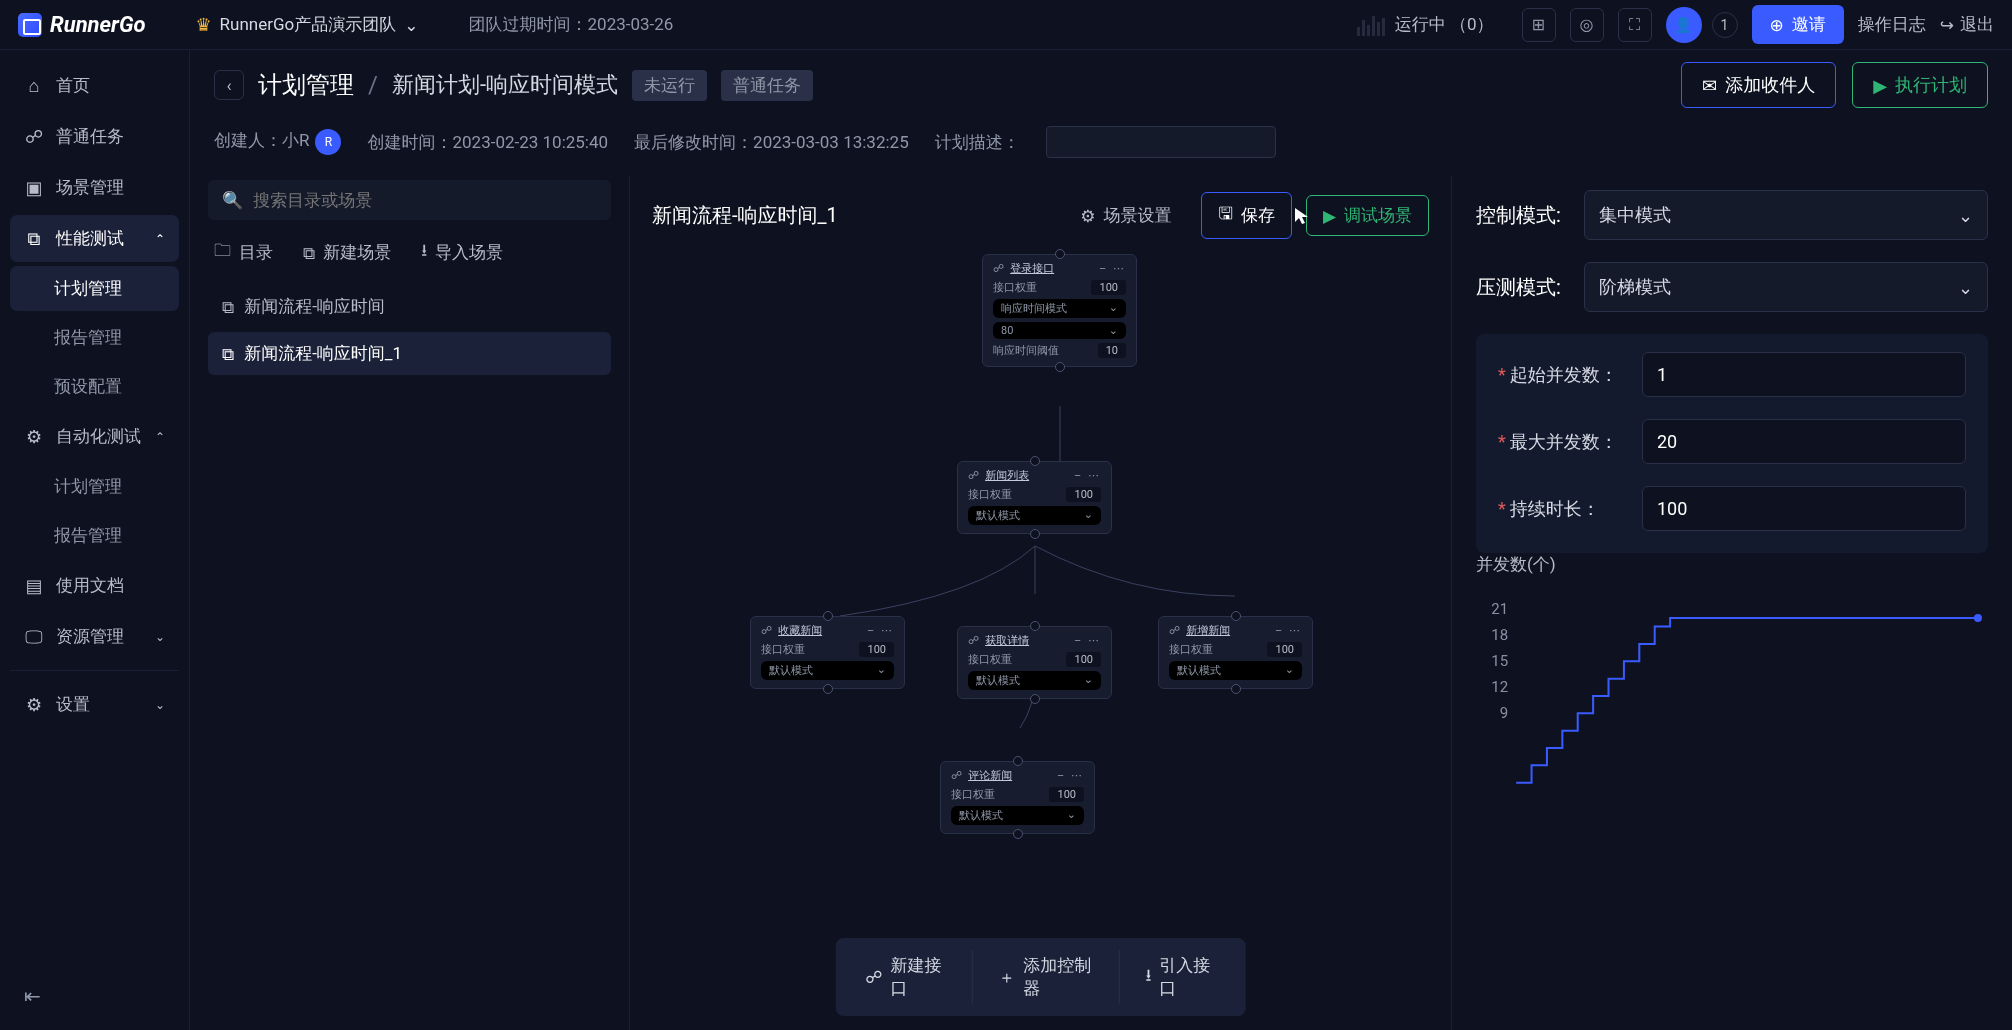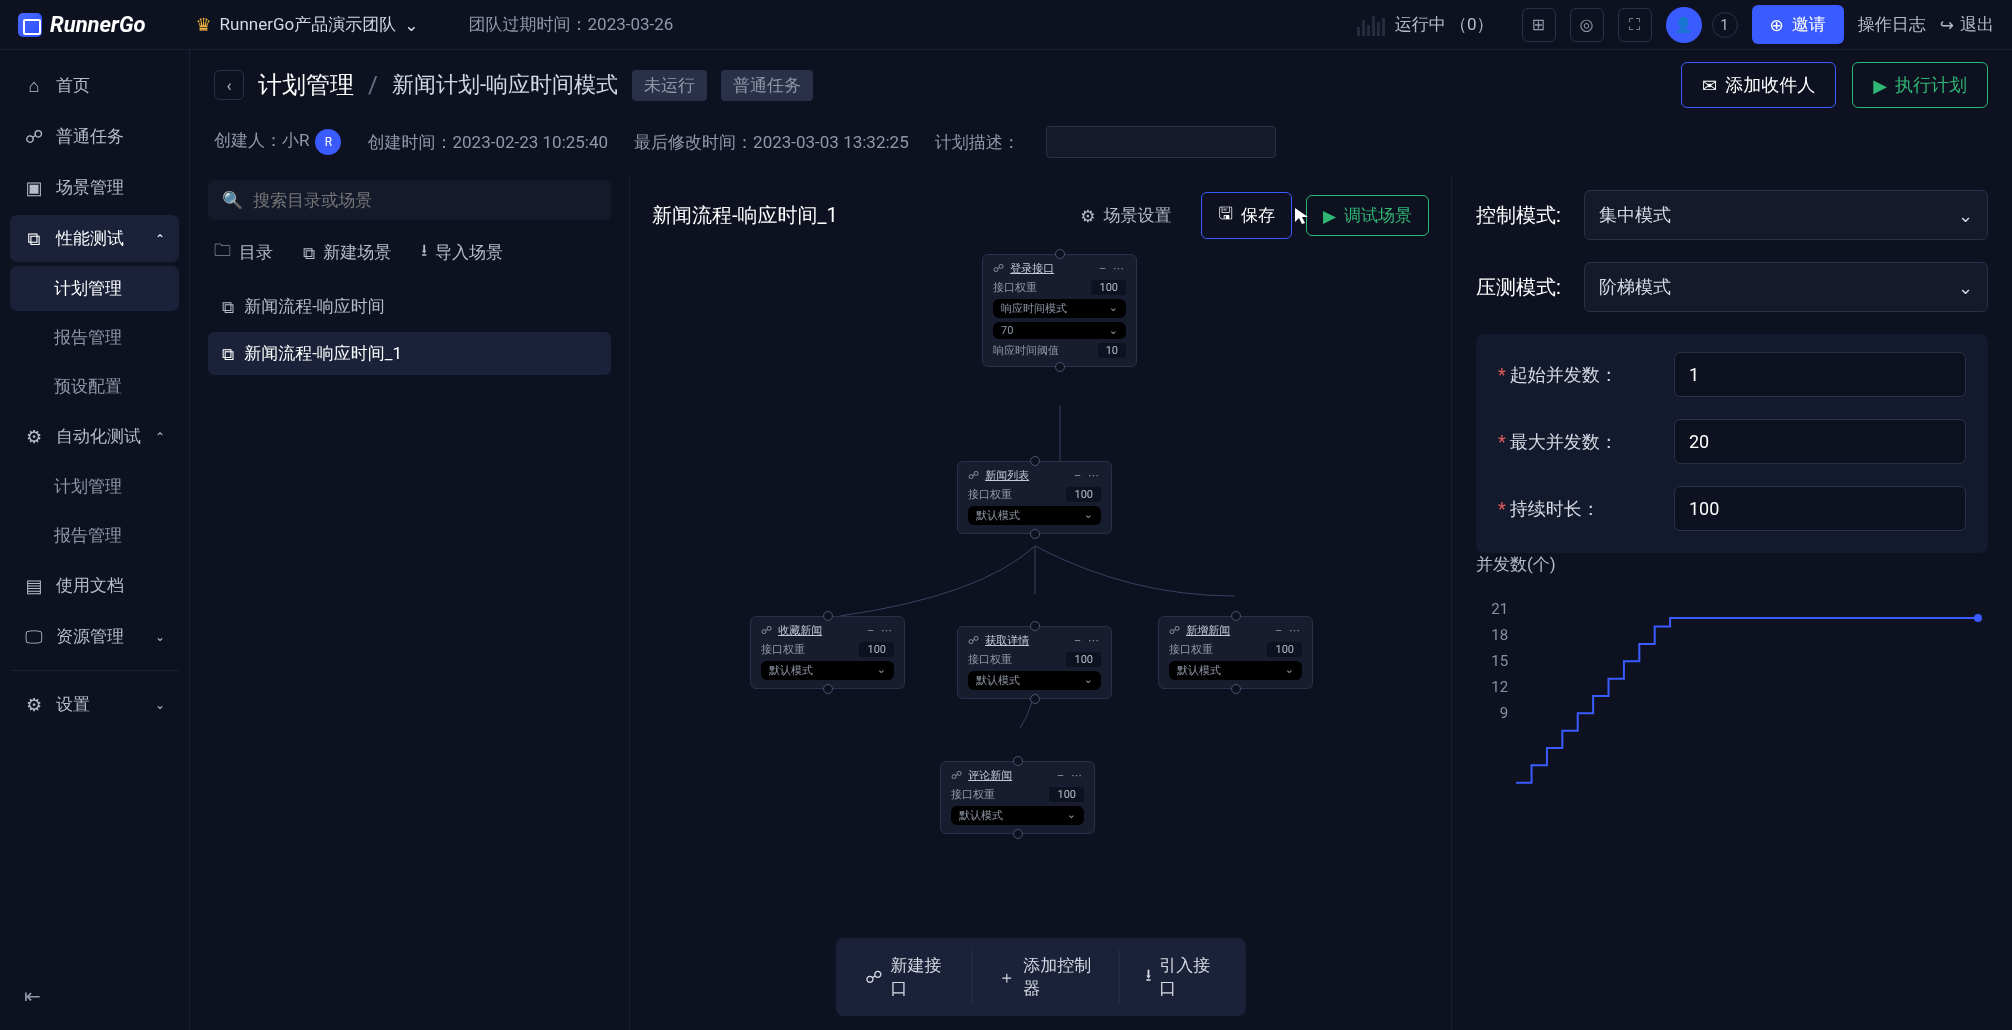--- a/index.html
+++ b/index.html
@@ -93,21 +93,21 @@
 .bottombar { position:absolute; bottom:14px; left:50%; transform:translateX(-50%); display:flex; background:#1a2138; border-radius:8px; padding:4px; }
 .bb-item { padding:12px 26px; display:flex; align-items:center; gap:8px; color:#d5d9e3; cursor:pointer; }
 .bb-sep { width:1px; background:#2a3048; margin:8px 0; }
 
 
 .rpanel { width:560px; padding:14px 24px; overflow:auto; }
 .fld-row { display:flex; align-items:center; gap:14px; margin-bottom:22px; }
 .fld-label { width:94px; font-size:20px; color:#fff; }
 .fld-select { flex:1; background:#151a2b; border:1px solid #2a3048; border-radius:6px; padding:12px 14px; display:flex; justify-content:space-between; align-items:center; color:#d5d9e3; font-size:18px; cursor:pointer; }
 .param-box { background:#141a2d; border-radius:8px; padding:18px 22px; margin-top:6px; }
-.p-row { display:flex; align-items:center; margin-bottom:22px; gap:36px; }
+.p-row { display:flex; align-items:center; margin-bottom:22px; gap:4px; }
 .p-row:last-child { margin-bottom:4px; }
 .req { color:#e05a5a; margin-right:4px; }
 .p-label { width:140px; font-size:18px; color:#d5d9e3; }
 .p-input { flex:1; background:#0e1220; border:1px solid #2a3048; border-radius:6px; padding:11px 14px; color:#fff; font-size:18px; outline:none; }
 .chart-title { text-align:center; font-size:20px; color:#fff; margin:26px 0 14px; font-weight:600; }
 .axis-label { font-size:17px; color:#b8bcc8; }
 .chart-wrap { position:relative; height:250px; }
 .cursor { position:absolute; width:20px; height:20px; pointer-events:none; z-index:50; }
 </style>
 </head>
@@ -309,21 +309,21 @@
                 </div>
               <div class="row">
                   <span>接口权重</span>
                   <span class="v">100</span>
                 </div>
               <div class="sel" style="margin-top:4px;">
                   <span>响应时间模式</span>
                   <span>⌄</span>
                 </div>
               <div class="sel" style="margin-top:4px;">
-                  <span>70</span>
+                  <span>80</span>
                   <span>⌄</span>
                 </div>
               <div class="row">
                   <span>响应时间阈值</span>
                   <span class="v">10</span>
                 </div>
               <div class="port bot"></div>
             </div>
 
             <div class="node" style="left:327px; top:225px;">

